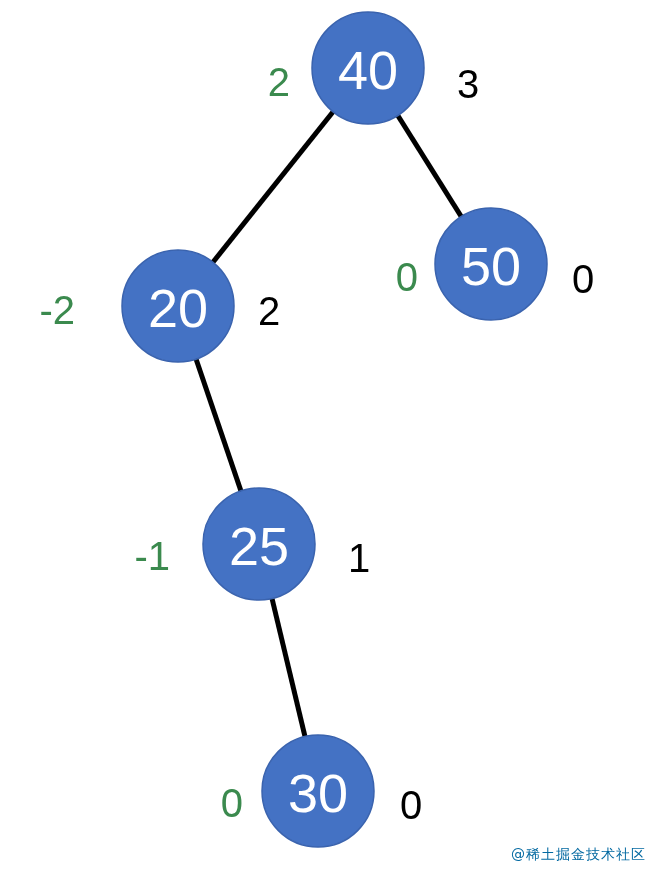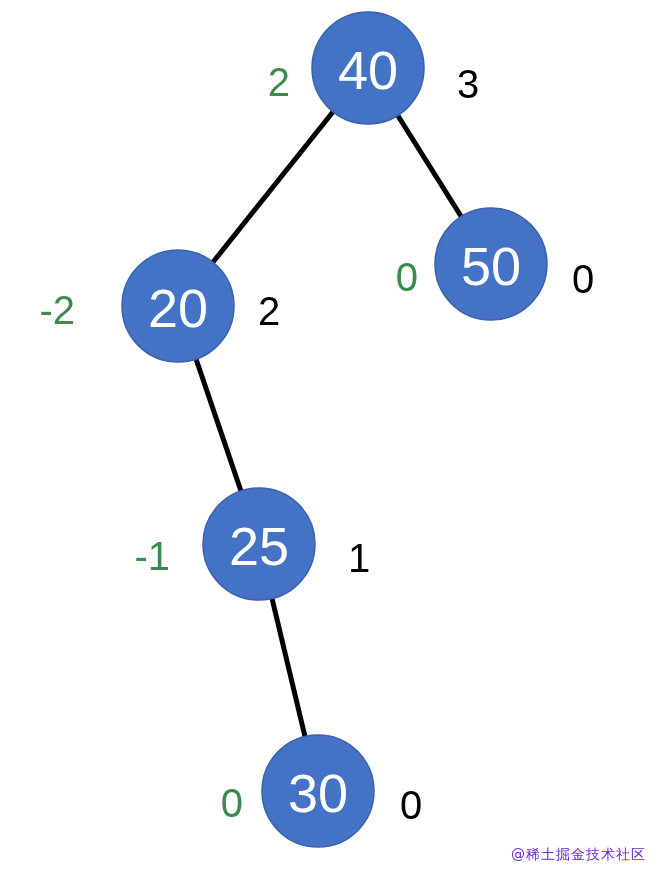--- a/index.html
+++ b/index.html
@@ -55,21 +55,21 @@
     font-family: "Liberation Sans", sans-serif;
     font-size: 40px;
     font-weight: 400;
     text-anchor: start;
     dominant-baseline: central;
   }
   .watermark {
     position: absolute;
     right: 18px;
     bottom: 22px;
-    color: #6d28d9;
+    color: #0369a1;
     font-family: "DejaVu Sans", sans-serif;
     font-size: 14px;
     letter-spacing: 1px;
     white-space: nowrap;
     user-select: none;
   }
 </style>
 </head>
 <body>
 

